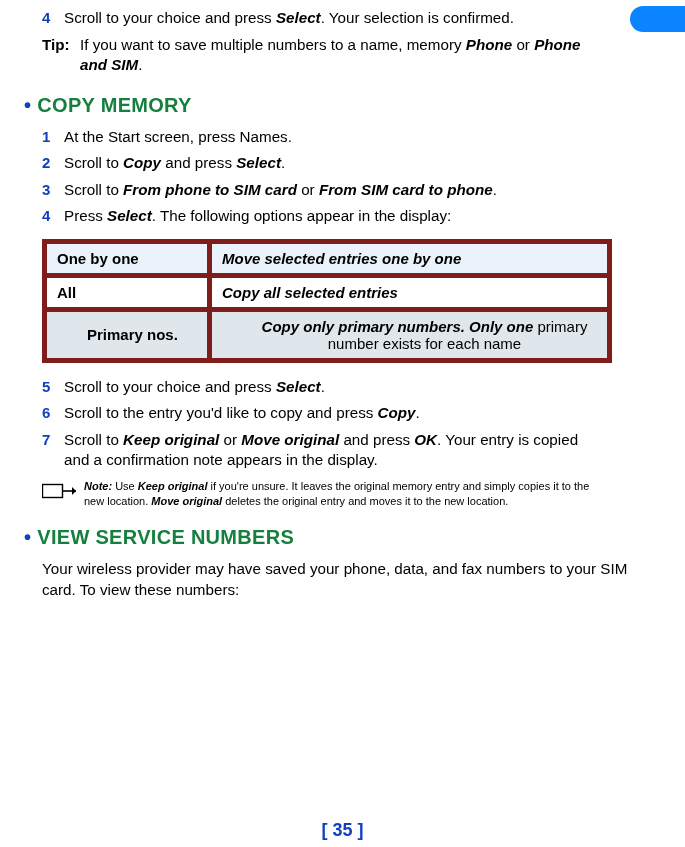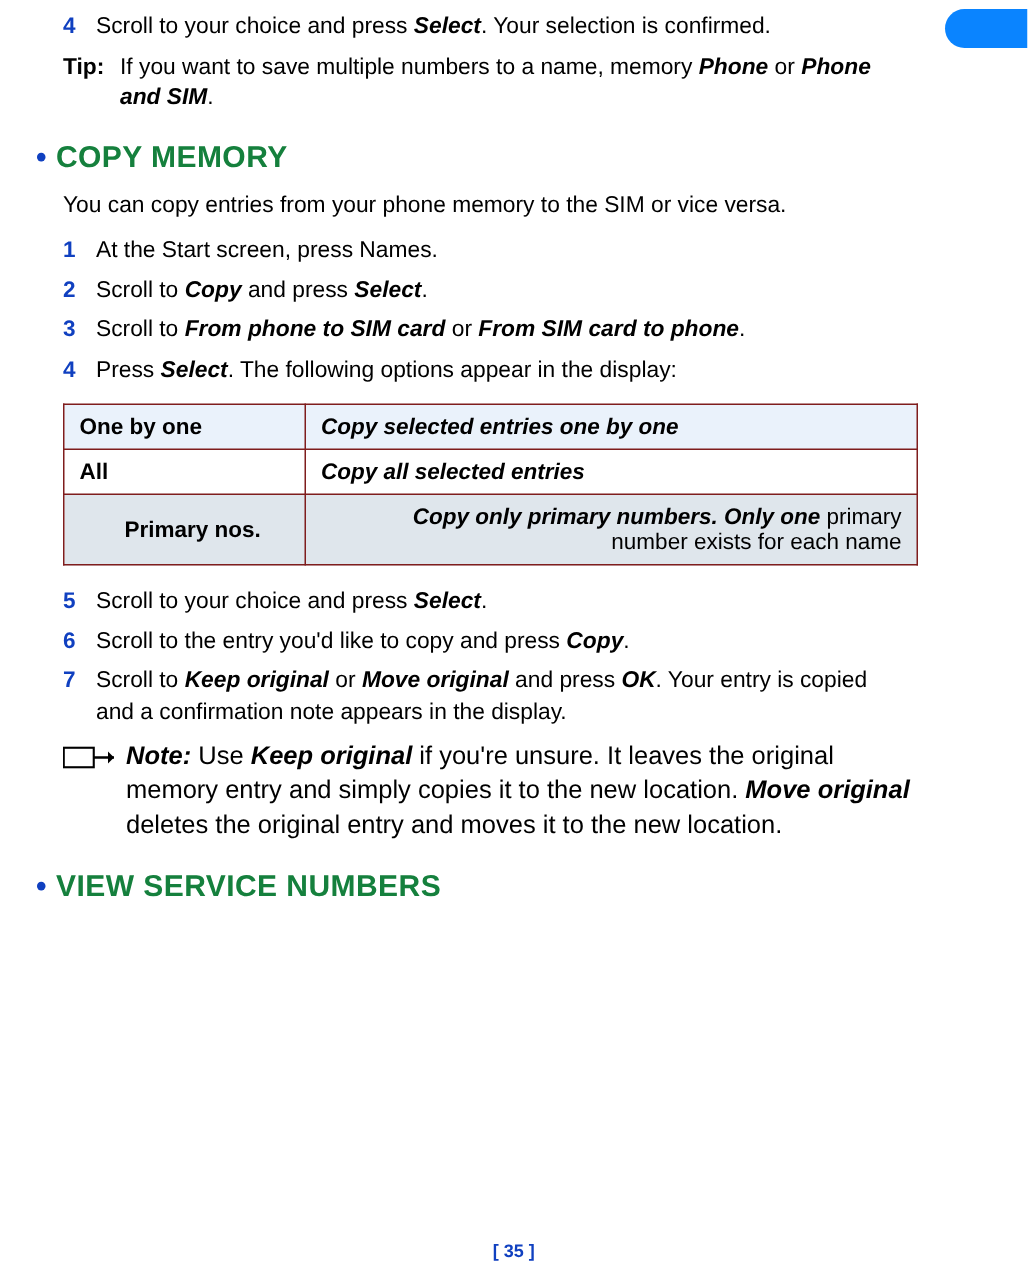--- a/index.html
+++ b/index.html
@@ -82,54 +82,54 @@
     max-width: 590px;
   }
   .b { font-weight: bold; font-style: italic; }
   table.options {
     border-collapse: collapse;
     width: 570px;
     margin: 12px 0 14px 18px;
     font-size: 15px;
   }
   table.options td {
-    border: 1px solid #7f1d1d;
+    border: 5px solid #7f1d1d;
     padding: 6px 10px;
     vertical-align: middle;
   }
   table.options td.left {
     width: 110px;
     font-weight: bold;
   }
   tr.row-blue td { background: #eaf2fb; }
   tr.row-white td { background: #ffffff; }
   tr.row-grey td { background: #dfe6ec; padding-left: 40px; }
-  tr.row-grey td.right { text-align: right; padding-left: 40px; }
+  tr.row-grey td.right { text-align: center; padding-left: 40px; }
   .note-row {
     display: flex;
     align-items: flex-start;
     margin: 8px 0 10px 18px;
     max-width: 570px;
-    font-size: 17px;
+    font-size: 11px;
     line-height: 1.35;
   }
   .note-icon {
     flex: 0 0 42px;
     height: 24px;
     margin-top: 2px;
   }
   .note-icon svg { display: block; }
   .note-body { flex: 1; }
   .pagefoot {
     position: absolute;
     bottom: 6px;
     left: 0;
     width: 685px;
     text-align: center;
-    font-size: 12px;
+    font-size: 18px;
     color: #1040c0;
     font-weight: 600;
   }
 </style>
 </head>
 <body>
 
 <div class="page">
   <div class="tab"></div>
 
@@ -140,21 +140,20 @@
     </span>
   </div>
   <div class="tip-row">
     <span class="tip-label">Tip:</span>
     <span class="tip-body">
       <span>If you want to save multiple numbers to a name, memory </span><span class="b">Phone</span><span> or </span><span class="b">Phone and SIM</span><span>.</span>
     </span>
   </div>
 
   <h2 class="section">COPY MEMORY</h2>
-  <p class="intro">You can copy entries from your phone memory to the SIM or vice versa.</p>
 
   <div class="step">
     <span class="num">1</span>
     <span class="body">At the Start screen, press Names.</span>
   </div>
   <div class="step">
     <span class="num">2</span>
     <span class="body">
       <span>Scroll to </span><span class="b">Copy</span><span> and press </span><span class="b">Select</span><span>.</span>
     </span>
@@ -169,21 +168,21 @@
     <span class="num">4</span>
     <span class="body">
       <span>Press </span><span class="b">Select</span><span>. The following options appear in the display:</span>
     </span>
   </div>
 
   <table class="options">
     <tbody>
         <tr class="row-blue">
       <td class="left">One by one</td>
-      <td><span class="b">Copy selected entries one by one</span></td>
+      <td><span class="b">Move selected entries one by one</span></td>
     </tr>
     <tr class="row-white">
       <td class="left">All</td>
       <td><span class="b">Copy all selected entries</span></td>
     </tr>
     <tr class="row-grey">
       <td class="left">Primary nos.</td>
       <td class="right"><span class="b">Copy only primary numbers. Only one</span><span> primary number exists for each name</span></td>
     </tr>
   </tbody>
@@ -215,15 +214,16 @@
         <path d="M20 10 L34 10" stroke="#000" stroke-width="1.6"></path>
         <path d="M30 6 L34 10 L30 14 Z" fill="#000"></path>
       </svg>
     </span>
     <span class="note-body">
       <span class="b">Note:</span><span> Use </span><span class="b">Keep original</span><span> if you're unsure. It leaves the original memory entry and simply copies it to the new location. </span><span class="b">Move original</span><span> deletes the original entry and moves it to the new location.</span>
     </span>
   </div>
 
   <h2 class="section">VIEW SERVICE NUMBERS</h2>
+  <p class="intro">Your wireless provider may have saved your phone, data, and fax numbers to your SIM card. To view these numbers:</p>
 
   <div class="pagefoot">[ 35 ]</div>
 </div>
 
 </body></html>

